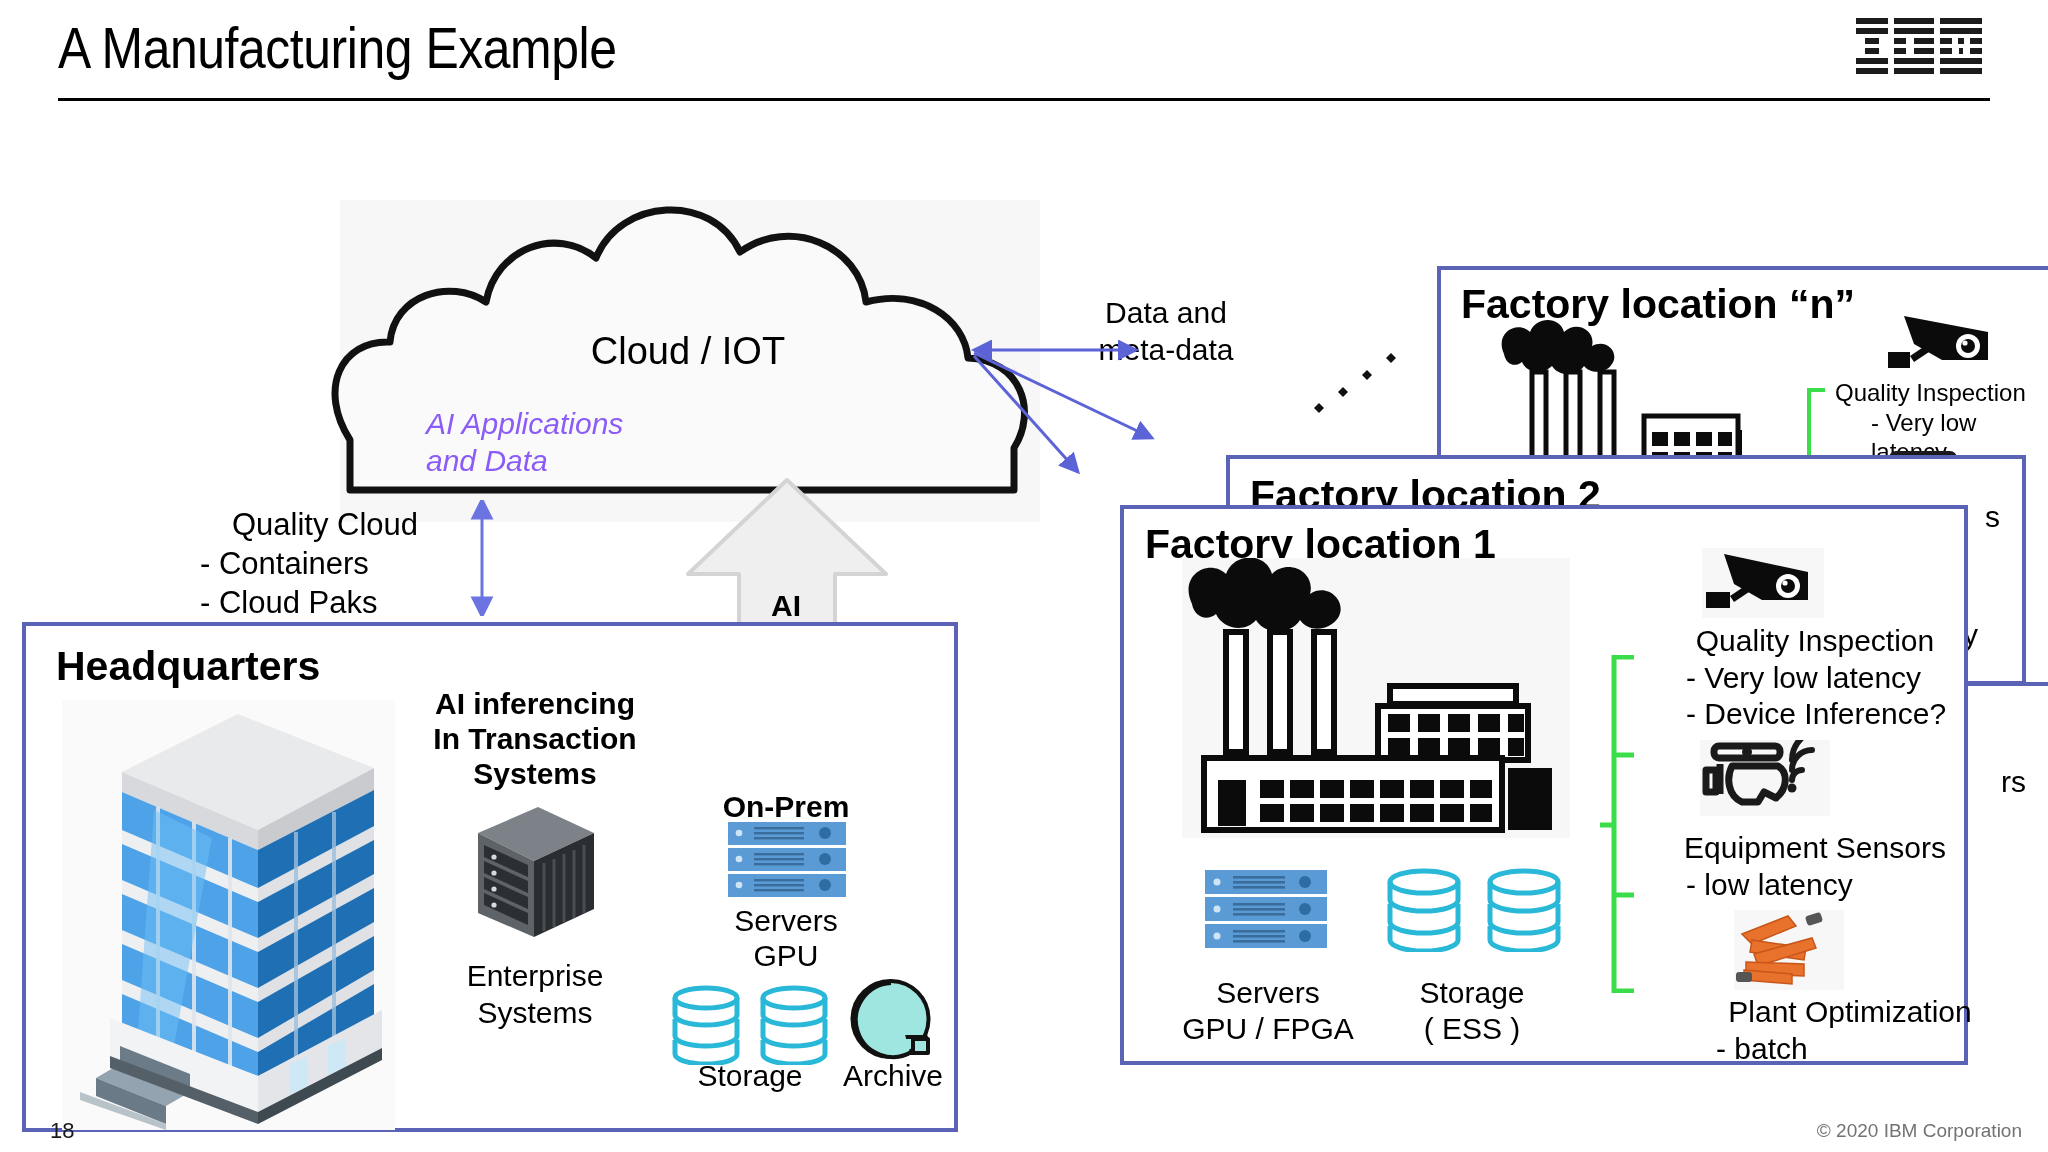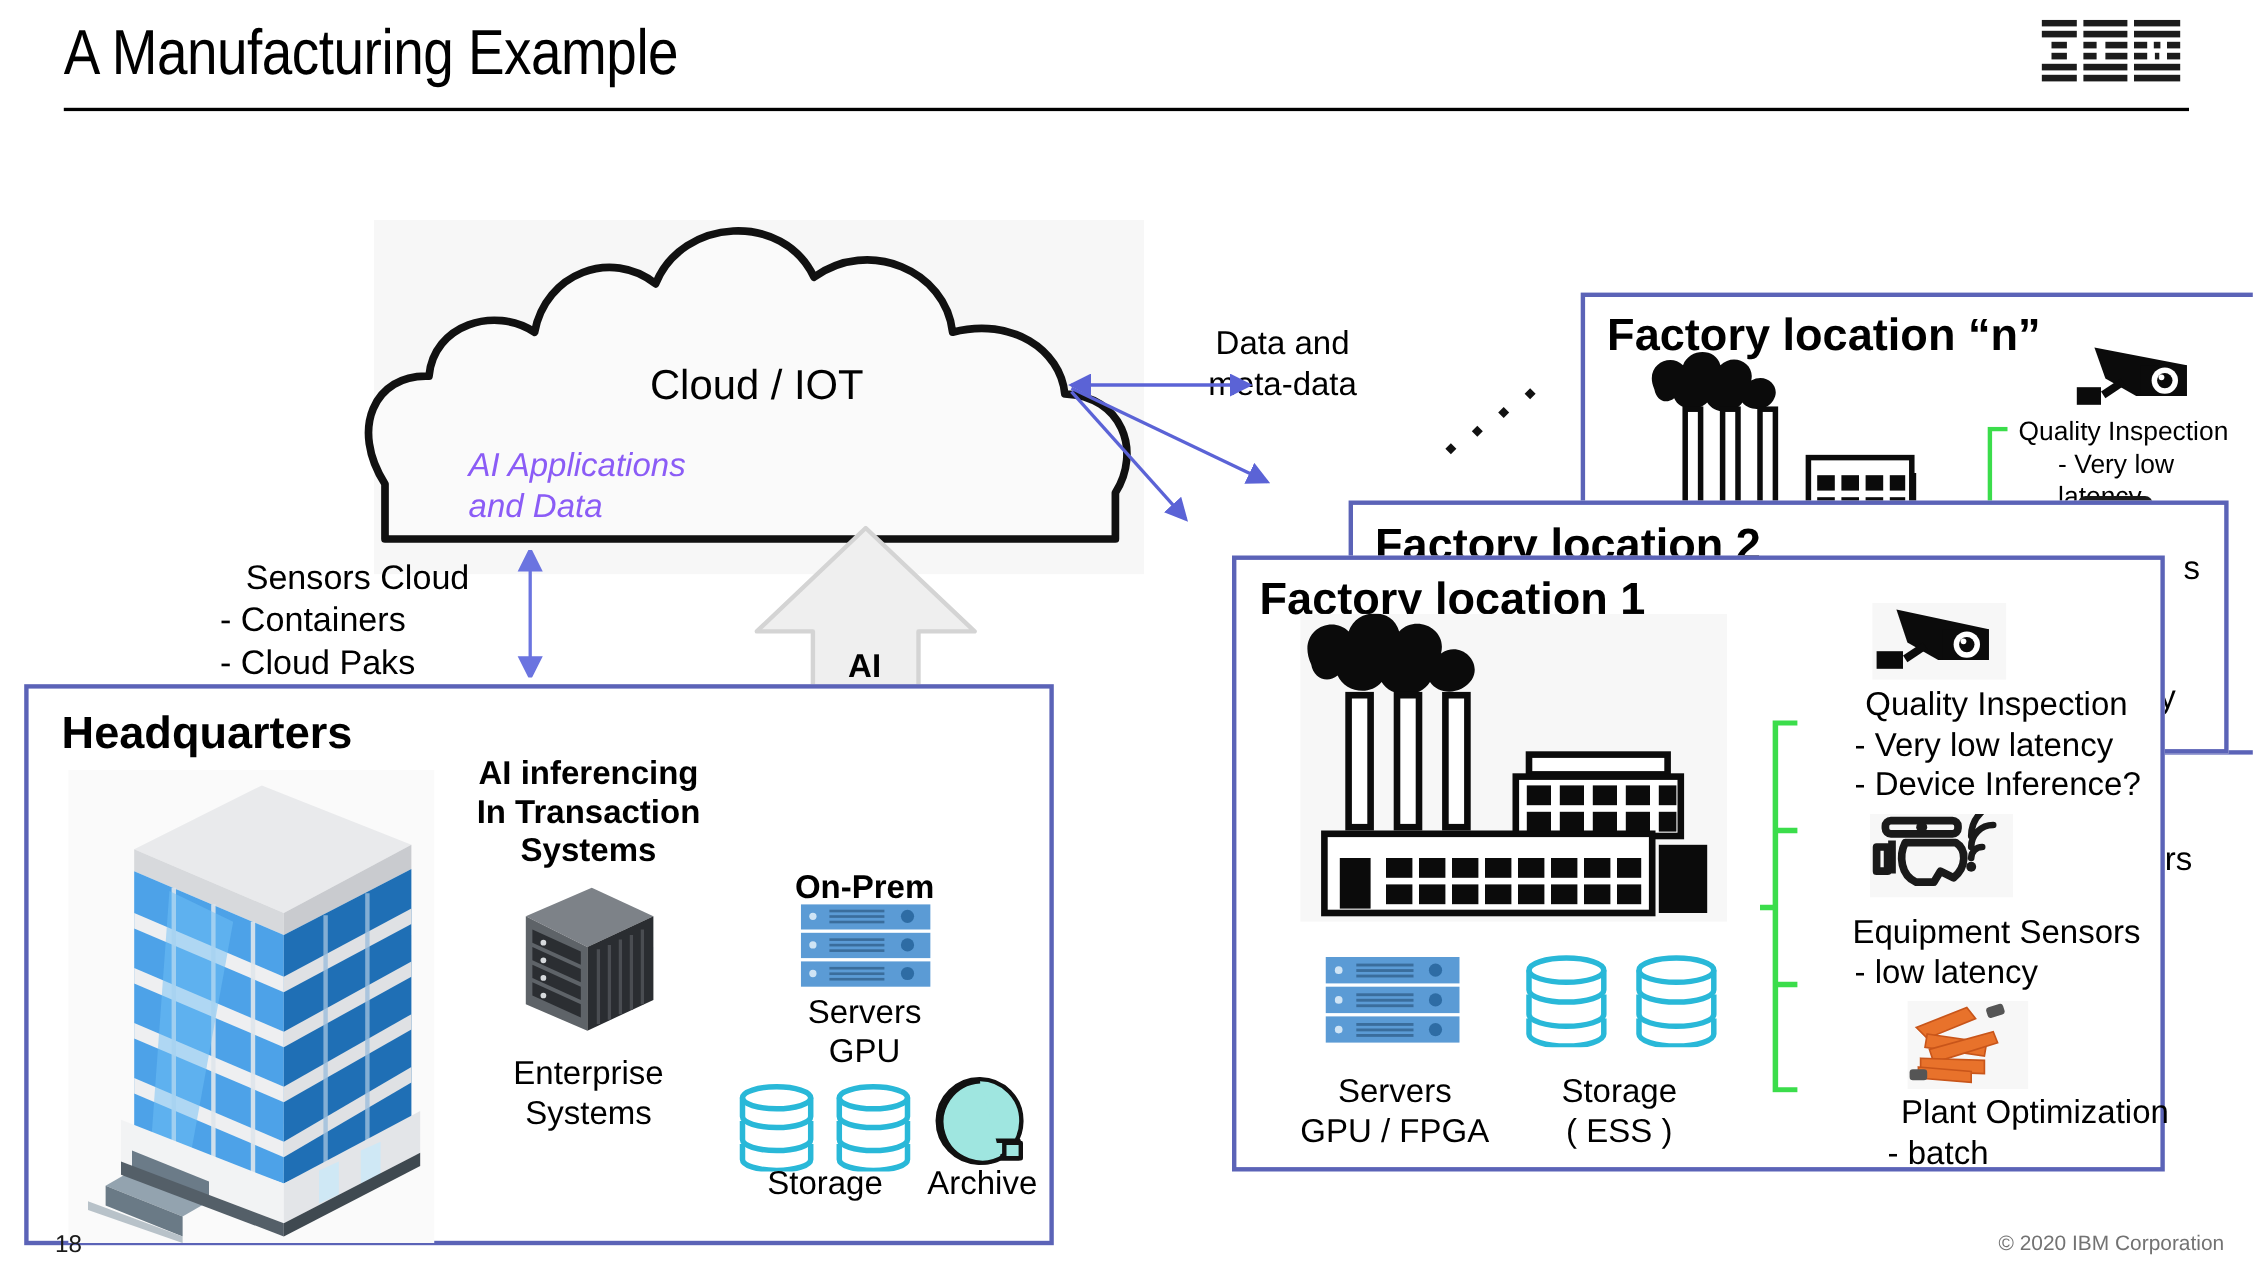--- a/index.html
+++ b/index.html
@@ -166,21 +166,21 @@
     position:absolute; left:1680px; top:994px; width:340px;
     font-size:30px; color:#000; line-height:1.22;
   }
   .ind { padding-left:36px; }
   .cen { text-align:center; }
 
   
   .frag { position:absolute; font-size:30px; color:#000; }
   #frag-s  { left:1985px; top:500px; }
   #frag-y  { left:1963px; top:618px; }
-  #frag-rs { left:1968px; top:765px; }
+  #frag-rs { left:1968px; top:765px;padding-left:33px; }
 
   
   #page-number {
     position:absolute; left:50px; top:1118px;
     font-size:22px; color:#1a1a1a;
   }
   #copyright {
     position:absolute; right:26px; top:1120px;
     font-size:19px; color:#737373;
   }
@@ -268,21 +268,21 @@
     <g fill="#111">
       <path d="M24,78 l5,-5 5,5 -5,5 z"></path>
       <path d="M48,62 l5,-5 5,5 -5,5 z"></path>
       <path d="M72,45 l5,-5 5,5 -5,5 z"></path>
       <path d="M96,28 l5,-5 5,5 -5,5 z"></path>
     </g>
   </svg>
 </div>
 
 <div id="hybrid-block">
-  <div class="hb-title">Sensors Cloud</div>
+  <div class="hb-title">Quality Cloud</div>
   <div class="hb-item">- Containers</div>
   <div class="hb-item">- Cloud Paks</div>
 </div>
 <div id="hybrid-arrow">
   <svg width="24" height="116" viewBox="0 0 24 116">
     <g stroke="#6b74e0" stroke-width="3" fill="#6b74e0">
       <line x1="12" y1="14" x2="12" y2="102"></line>
       <path d="M12,0 L21,18 L3,18 z"></path>
       <path d="M12,116 L21,98 L3,98 z"></path>
     </g>

